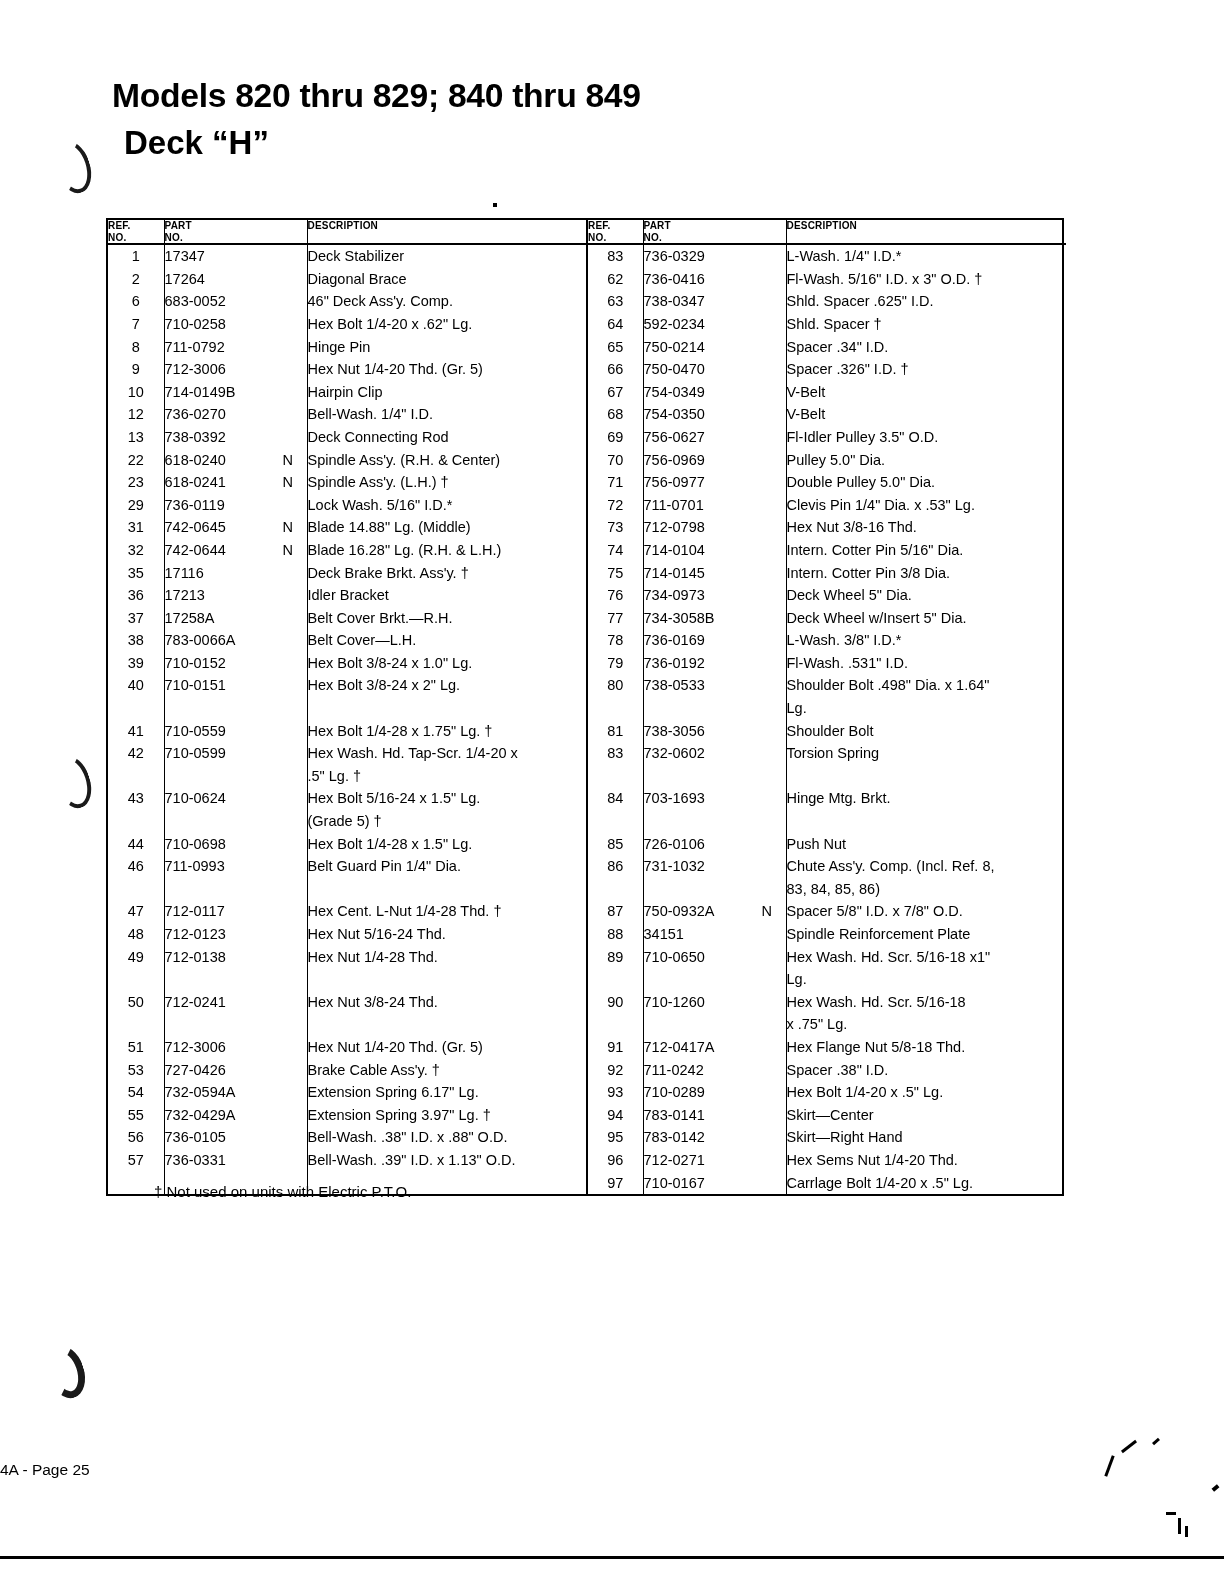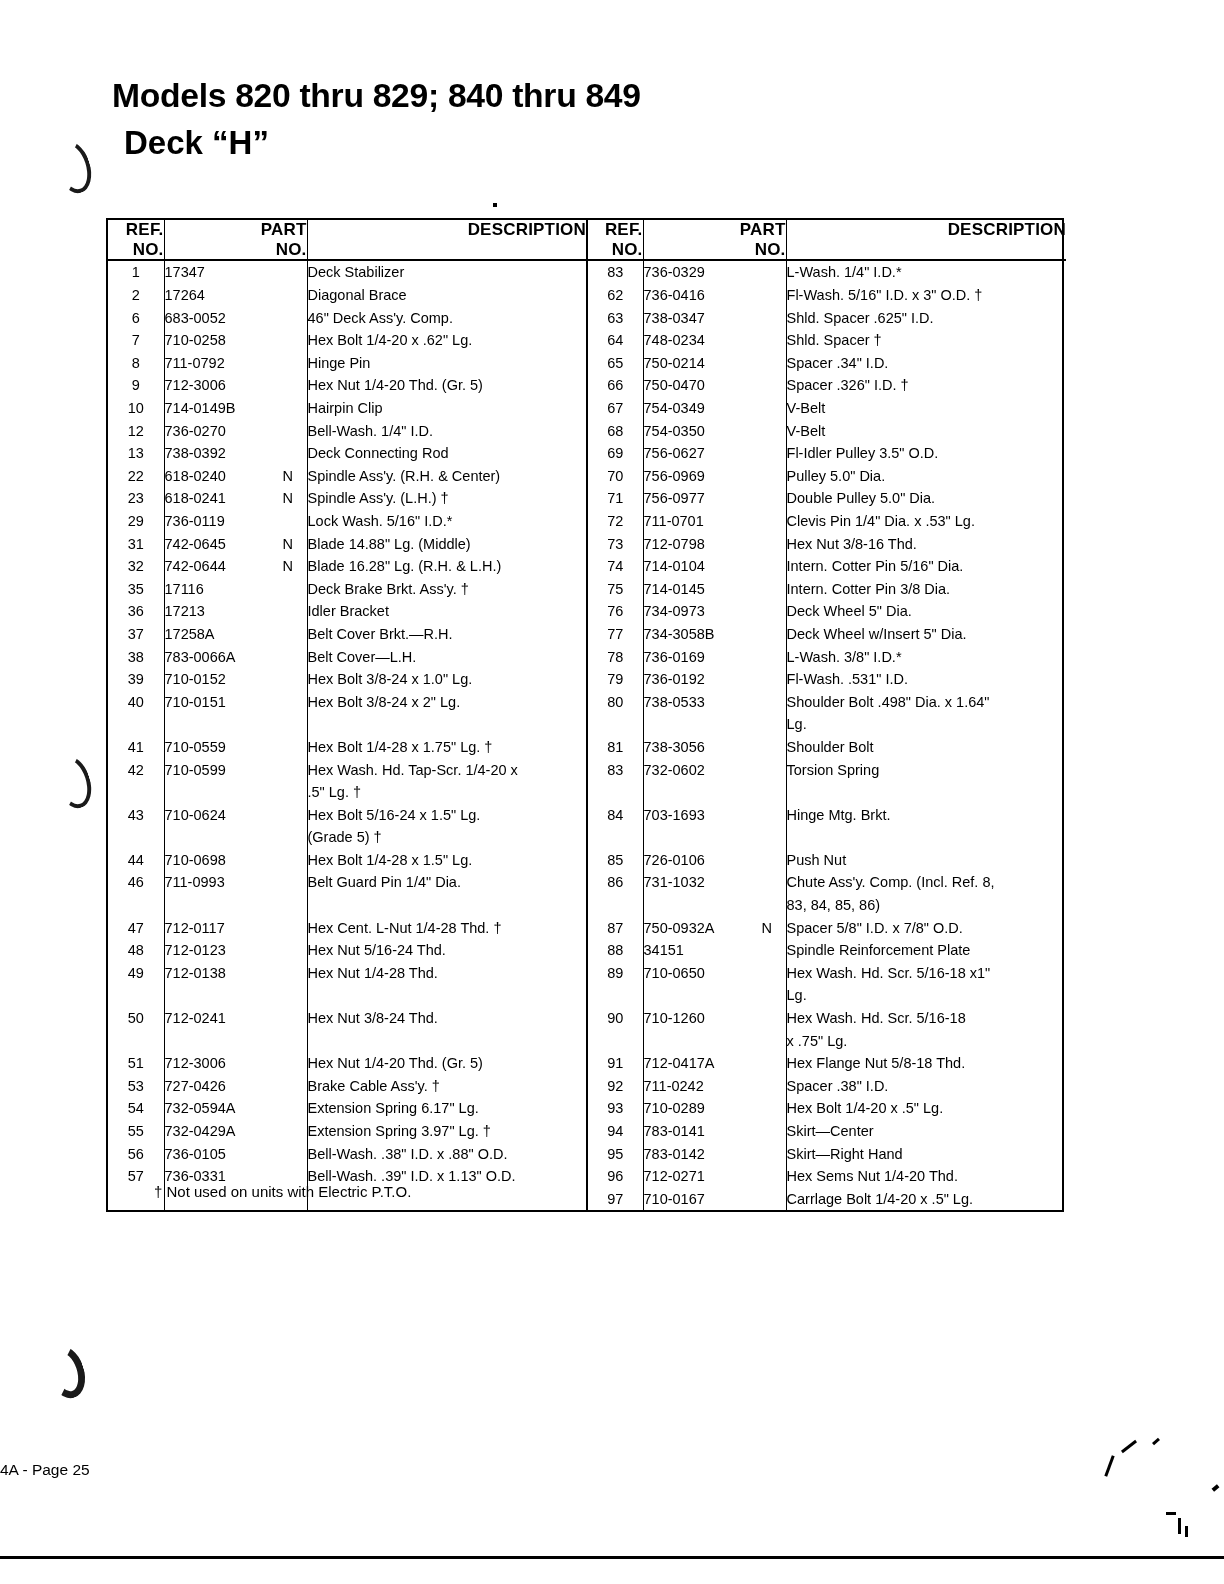--- a/index.html
+++ b/index.html
@@ -78,23 +78,23 @@
   }
   table.parts td, table.parts th {
     padding: 0;
     margin: 0;
     vertical-align: top;
     box-sizing: border-box;
   }
 
   
   thead th {
-    font-size: 17px;
+    font-size: 10px;
     font-weight: bold;
-    text-align: right;
+    text-align: left;
     border-bottom: 2.5px solid #000;
     padding: 3px 0 4px 0;
     line-height: 1.16;
     letter-spacing: 0.2px;
   }
   th.vline, td.vline { border-right: 1.6px solid #000; }
   th.vline-thick, td.vline-thick { border-right: 2.5px solid #000; }
 
   
   tbody td {
@@ -292,21 +292,21 @@
           <td class="part">738-0347</td>
           <td class="nmark vline"></td>
           <td class="desc">Shld. Spacer .625" I.D.</td>
         </tr>
         <tr>
           <td class="ref vline">7</td>
           <td class="part">710-0258</td>
           <td class="nmark vline"></td>
           <td class="desc vline-thick">Hex Bolt 1/4-20 x .62" Lg.</td>
           <td class="ref vline">64</td>
-          <td class="part">748-0234</td>
+          <td class="part">592-0234</td>
           <td class="nmark vline"></td>
           <td class="desc">Shld. Spacer †</td>
         </tr>
         <tr>
           <td class="ref vline">8</td>
           <td class="part">711-0792</td>
           <td class="nmark vline"></td>
           <td class="desc vline-thick">Hinge Pin</td>
           <td class="ref vline">65</td>
           <td class="part">750-0214</td>

